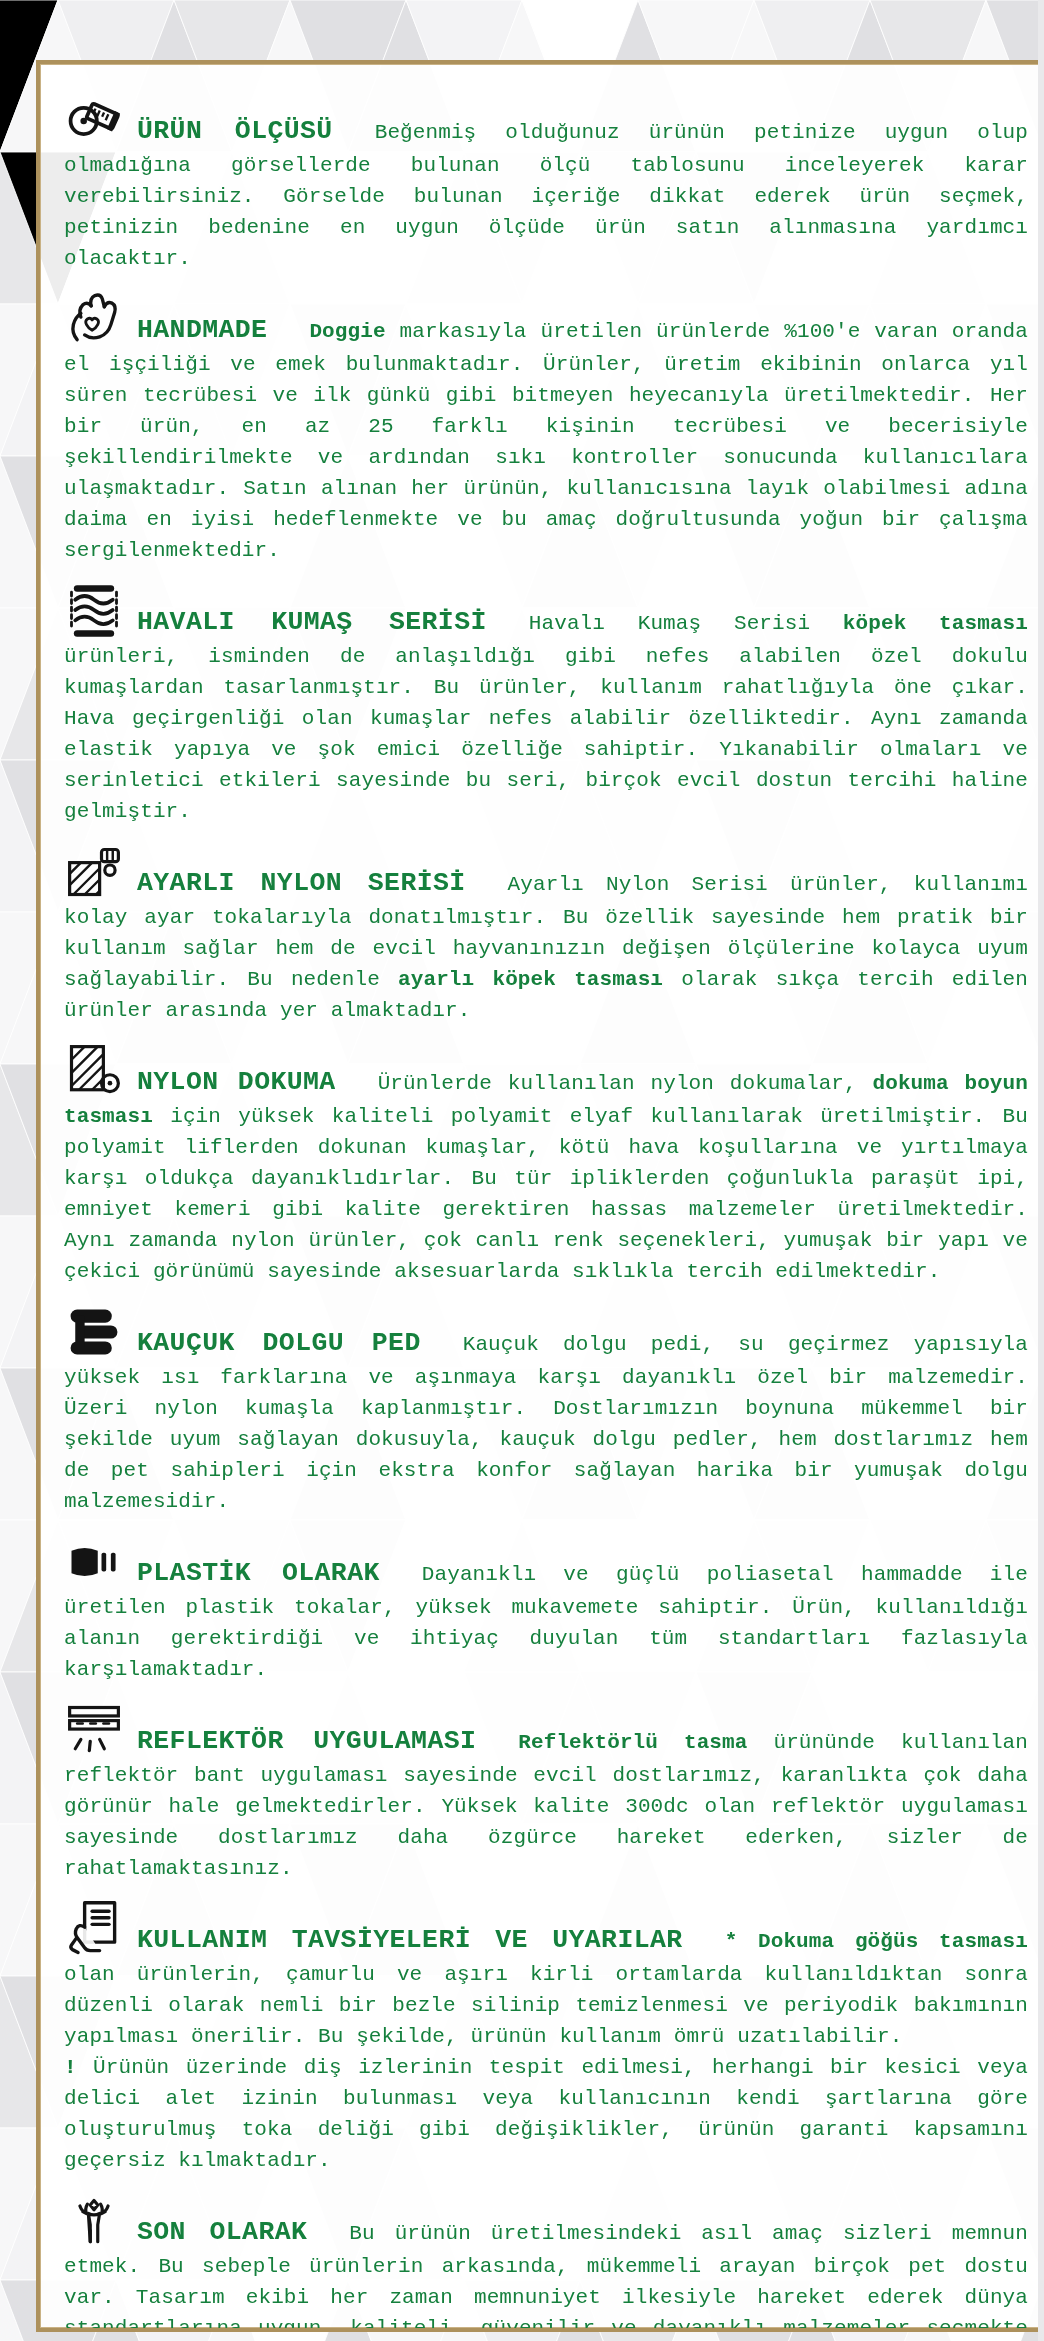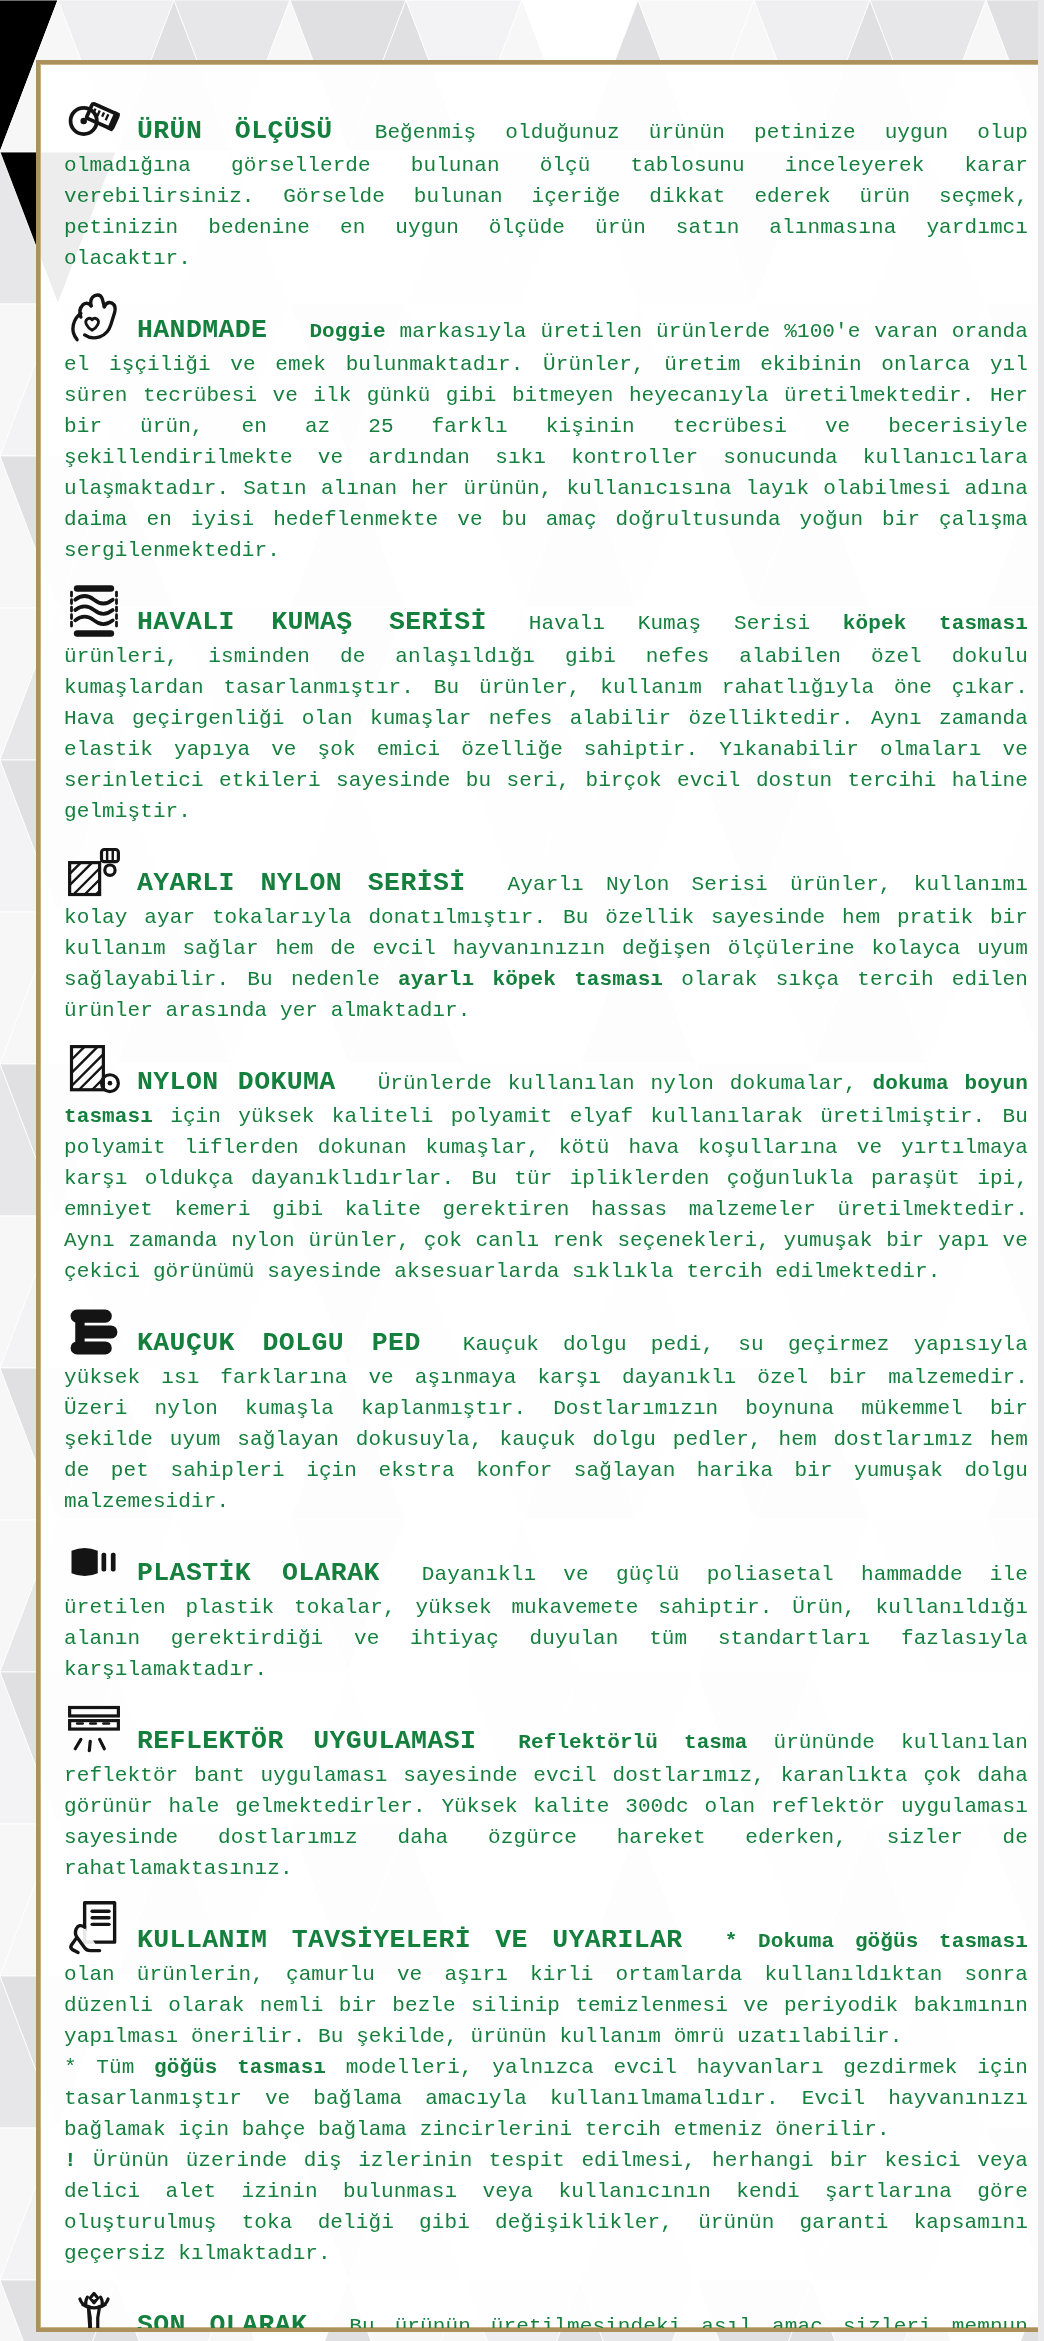--- a/index.html
+++ b/index.html
@@ -557,21 +557,20 @@
     <p class="para">
       <span class="icon"><svg viewBox="0 0 64 64" fill="none" stroke="#141414" stroke-width="3.6" stroke-linecap="round" stroke-linejoin="round">
                 <rect x="22" y="4" width="32" height="42" fill="rgba(255,255,255,0.9)"></rect>
                 <line x1="30" y1="13" x2="48" y2="13"></line>
                 <line x1="30" y1="20" x2="48" y2="20"></line>
                 <line x1="30" y1="27" x2="48" y2="27"></line>
                 <path d="M22 30 q-6 -4 -9 2 q-2 5 1 9 l8 11 q2 3 6 3 l10 0" fill="rgba(255,255,255,0.9)"></path>
                 <path d="M13 42 l-5 7 q-2 3 1 5 l6 3"></path>
               </svg></span><span class="heading">KULLANIM  TAVSİYELERİ  VE  UYARILAR</span><span class="hgap"></span><span class="runs"><span class="b">* Dokuma göğüs tasması</span><span> olan ürünlerin, çamurlu ve aşırı kirli ortamlarda kullanıldıktan sonra düzenli olarak nemli bir bezle silinip temizlenmesi ve periyodik bakımının yapılması önerilir. Bu şekilde, ürünün kullanım ömrü uzatılabilir.</span></span>
     </p>
-  <p class="para cont"><span>* Tüm </span><span class="b">göğüs tasması</span><span> modelleri, yalnızca evcil hayvanları gezdirmek için tasarlanmıştır ve bağlama amacıyla kullanılmamalıdır. Evcil hayvanınızı bağlamak için bahçe bağlama zincirlerini tercih etmeniz önerilir.</span></p>
           <p class="para cont"><span class="b">!</span><span> Ürünün üzerinde diş izlerinin tespit edilmesi, herhangi bir kesici veya delici alet izinin bulunması veya kullanıcının kendi şartlarına göre oluşturulmuş toka deliği gibi değişiklikler, ürünün garanti kapsamını geçersiz kılmaktadır.</span></p>
         </section>
 
   <section class="sec">
     <p class="para">
       <span class="icon"><svg viewBox="0 0 64 64" fill="none" stroke="#141414" stroke-width="3.4" stroke-linecap="round" stroke-linejoin="round">
                 <path d="M32 10 l4 5 -4 5 -4 -5 z"></path>
                 <path d="M24 24 q-5 -2 -7 -8 m7 8 q-2 -5 1 -10 m-1 10 l-4 -2"></path>
                 <path d="M40 24 q5 -2 7 -8 m-7 8 q2 -5 -1 -10 m1 10 l4 -2"></path>
                 <path d="M26 24 q6 3 12 0 l-2 12 0 18 m-8 0 l0 -18 -2 -12 z"></path>

